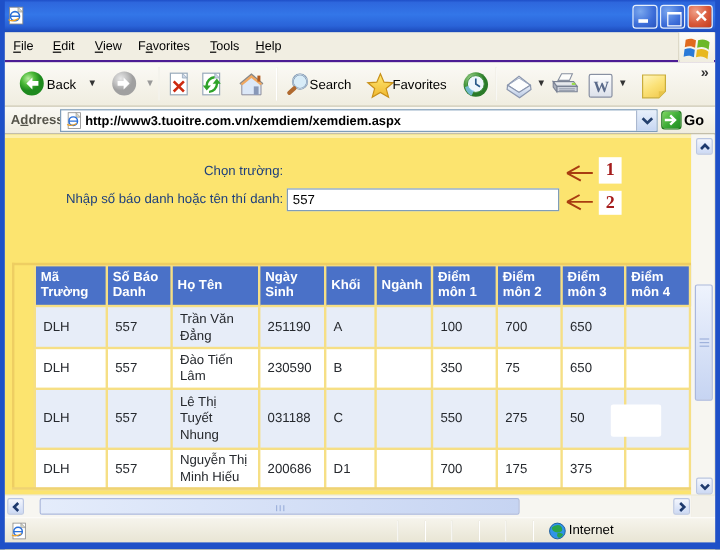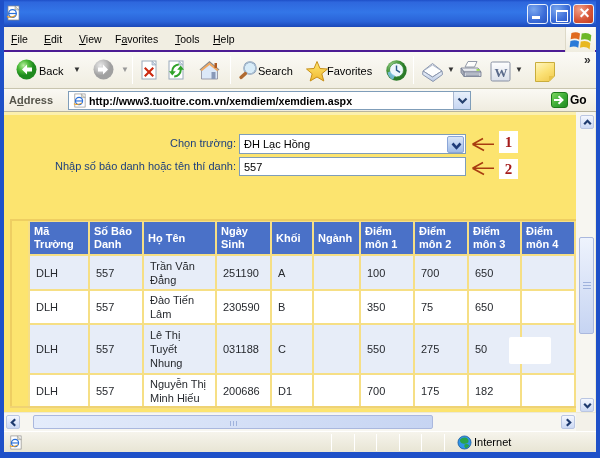--- a/index.html
+++ b/index.html
@@ -34,21 +34,21 @@
 #winlogo { position:absolute; right:1px; top:0; width:30px; height:25px; background:linear-gradient(#fdfdfa,#f0ede0); border-left:1px solid #ddd9c8; }
 
 
 #toolbar { position:absolute; left:4px; top:52px; width:592px; height:37px; background:linear-gradient(#fbfaf6,#f0ede0); border-bottom:1px solid #c8c4ae; }
 #toolbar .lbl { position:absolute; font-size:11px; color:#000; top:13px; }
 .tsep { position:absolute; top:4px; width:1px; height:28px; background:#d6d2bc; border-right:1px solid #fff; }
 
 
 #addrbar { position:absolute; left:4px; top:89px; width:592px; height:23px; background:linear-gradient(#faf9f4,#efecdf); border-bottom:1px solid #b8b49e;font-weight:bold; }
 #addrbar .lbl { position:absolute; left:5px; top:5px; font-size:11px; color:#55544a; }
-#addr-input { position:absolute; left:64px; top:2px; width:403px; height:19px; background:#fff; border:1px solid #7f9db9;padding-left:35px; }
+#addr-input { position:absolute; left:46px; top:2px; width:498px; height:19px; background:#fff; border:1px solid #7f9db9;padding-left:35px; }
 #addr-input .url { position:absolute; left:20px; top:3px; font-size:10.7px; color:#000; white-space:nowrap; }
 #addr-drop { position:absolute; right:0; top:0; width:17px; height:17px; background:linear-gradient(#e8f0fb,#c6d6f2); border-left:1px solid #aab8d0; }
 #go { position:absolute; left:547px; top:3px; width:17px; height:16px; background:linear-gradient(135deg,#7ed860 0%,#3aaa34 55%,#238c24 100%); border:1px solid #1d7a1a; border-radius:3px; }
 #go:after { content:""; }
 #go-txt { position:absolute; left:566px; top:4px; font-size:12px; color:#000; }
 
 
 #content { position:absolute; left:4px; top:112px; width:572px; height:300px; background:#fce46f; overflow:hidden; }
 #content .toplight { position:absolute; left:0; top:0; width:572px; height:3px; background:#fcf0ae; }
 
@@ -287,28 +287,20 @@
         <svg width="15" height="14" viewBox="0 0 15 14" style="position:absolute;left:0;top:0">
           <path d="M2 7 L9 7 M6.5 3.2 L10.5 7 L6.5 10.8" stroke="#fff" stroke-width="2" fill="none"></path>
         </svg>
       </div>
     <div id="go-txt">Go</div>
   </div>
 
   <div id="content">
     <div class="toplight"></div>
     <div class="flabel" style="left:60px;top:25px;width:172px">Chọn trường:</div>
-    <div class="fbox" id="selbox">
-        <div class="val">ĐH Lạc Hồng</div>
-        <div class="drop">
-          <svg style="position:absolute;left:3px;top:5px" width="11" height="8" viewBox="0 0 11 8">
-            <path d="M1.5 1.5 L5.5 5.8 L9.5 1.5" stroke="#1e3a78" stroke-width="2.6" fill="none"></path>
-          </svg>
-        </div>
-      </div>
     <svg class="arrow" style="left:465px;top:25px" width="26" height="15" viewBox="0 0 26 15">
         <path d="M25 7.2 L3.5 7.2 M14 1.5 L3.5 7.2 M3.5 7.2 L15 13.5" stroke="#a83c10" stroke-width="1.6" fill="none"></path>
       </svg>
     <div class="rnum" style="left:495px;top:19px;height:22px;line-height:22px">1</div>
     <div class="flabel" style="left:4px;top:48px;width:228px">Nhập số báo danh hoặc tên thí danh:</div>
     <div class="fbox" id="inpbox">
         <div class="val">557</div>
       </div>
     <svg class="arrow" style="left:465px;top:49px" width="26" height="15" viewBox="0 0 26 15">
         <path d="M25 7.2 L3.5 7.2 M14 1.5 L3.5 7.2 M3.5 7.2 L15 13.5" stroke="#a83c10" stroke-width="1.6" fill="none"></path>
@@ -384,21 +376,21 @@
           </tr>
       <tr class="b" style="height:32px">
             <td>DLH</td>
             <td>557</td>
             <td>Nguyễn Thị<br>Minh Hiếu</td>
             <td>200686</td>
             <td>D1</td>
             <td></td>
             <td>700</td>
             <td>175</td>
-            <td>182</td>
+            <td>375</td>
             <td></td>
             <td></td>
           </tr>
     </tbody>
       </table>
     <div id="whitebox"></div>
     <div style="position:absolute;left:6px;top:107px;width:566px;height:2px;background:#eece62"></div>
     <div style="position:absolute;left:6px;top:107px;width:2px;height:188px;background:#eece62"></div>
     <div style="position:absolute;left:6px;top:294px;width:566px;height:2px;background:#efd373"></div>
   </div>

